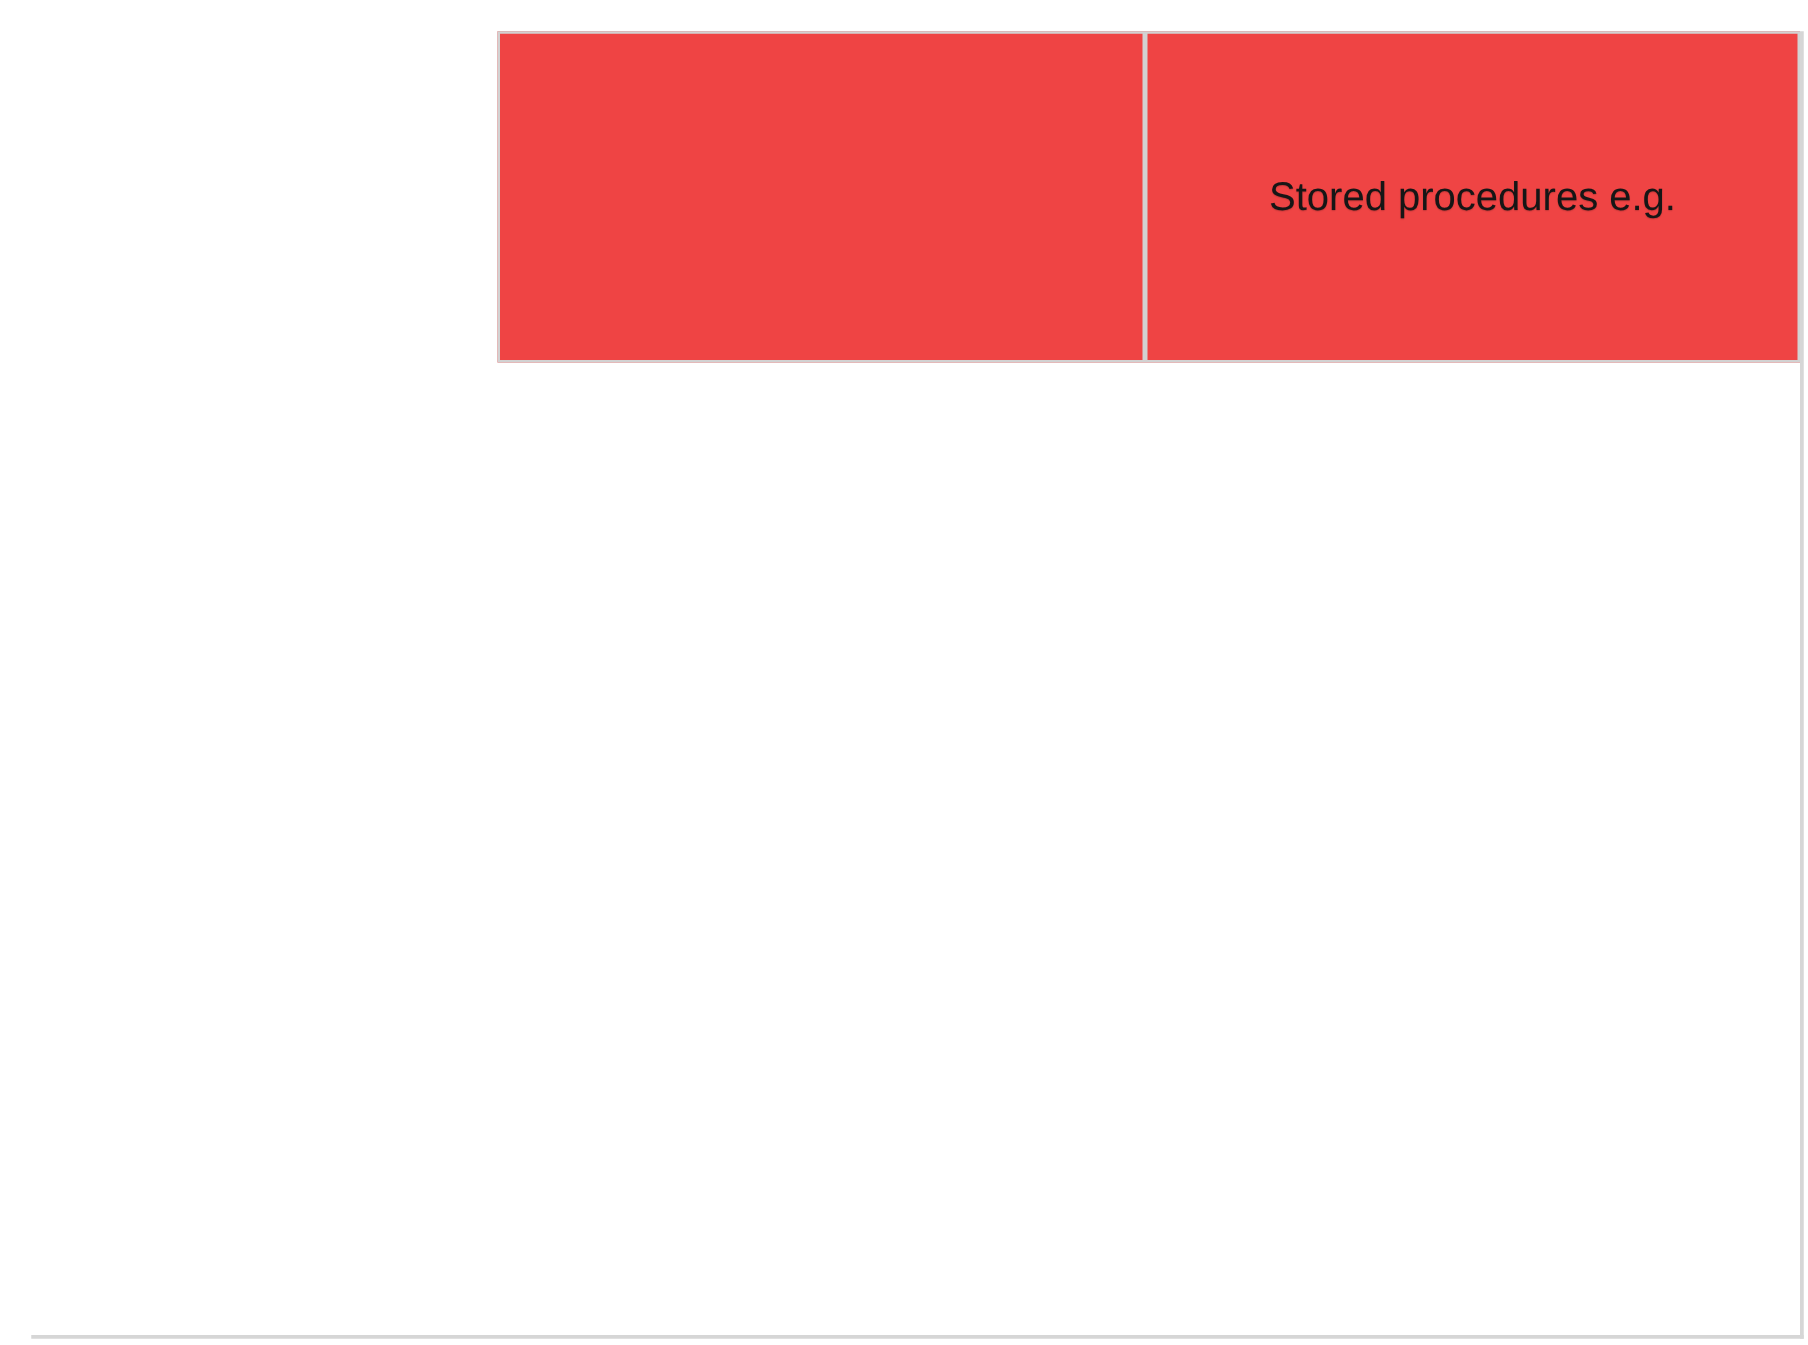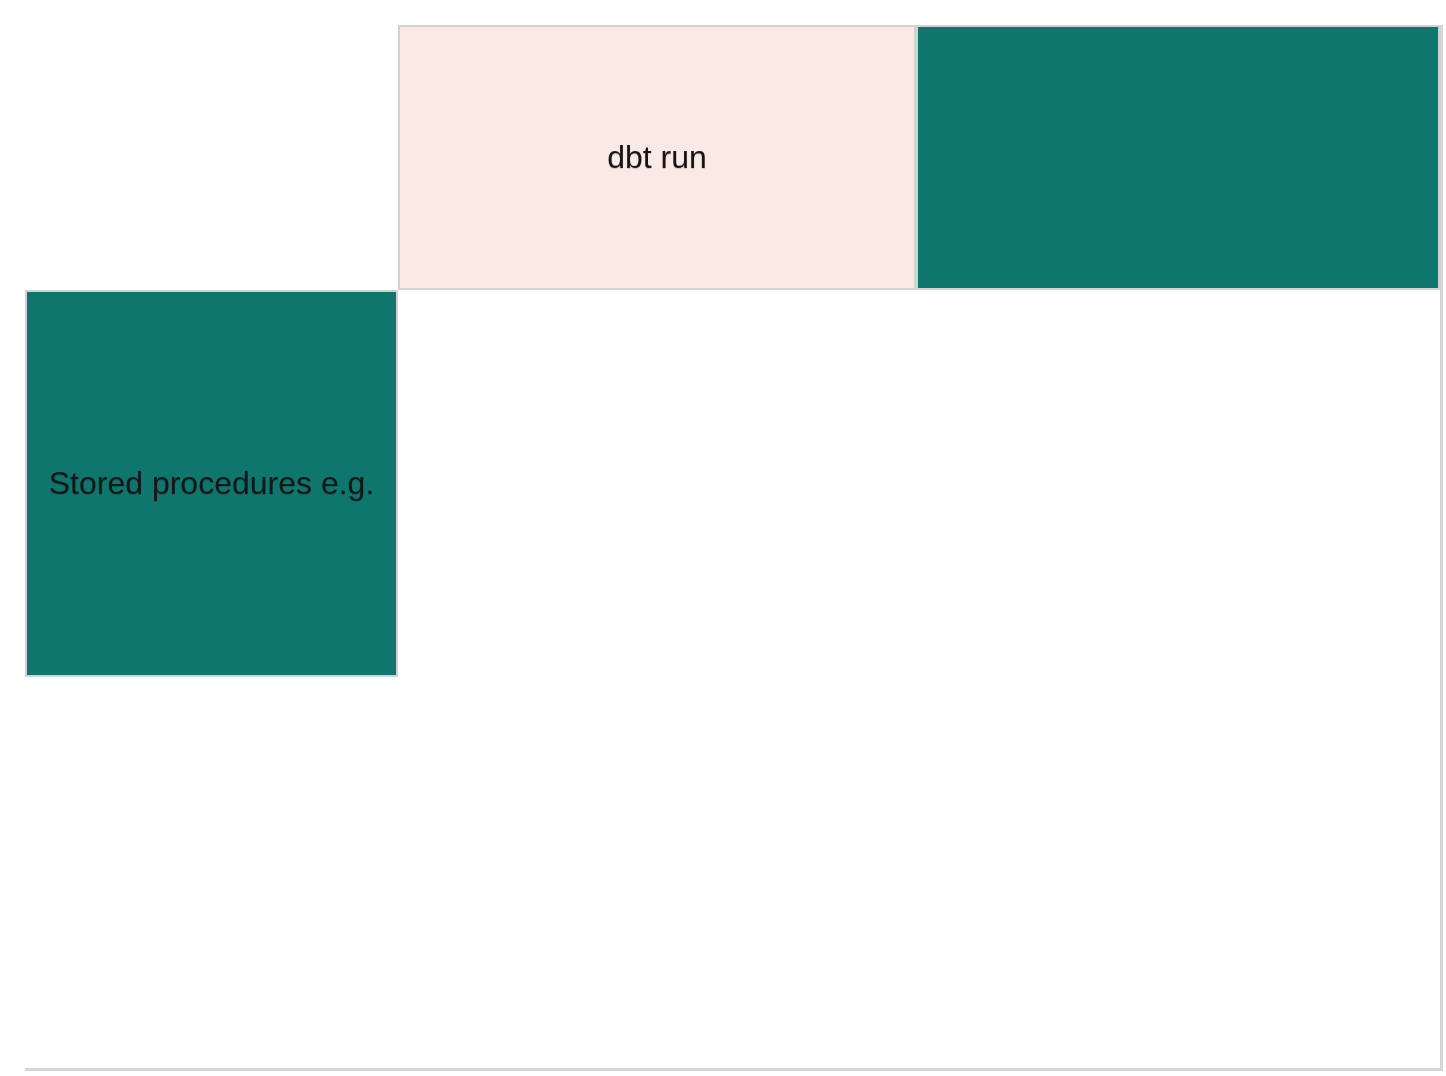--- a/index.html
+++ b/index.html
@@ -38,21 +38,21 @@
   }
   .teal {
     background: #175d78;
     border: 4px solid #0e3948;
     color: #fcfcfc;
     font-size: 46px;
     font-weight: 400;
     text-shadow: 0 2px 2px rgba(0,0,0,0.25);
   }
   .light {
-    background: #0f766e;
+    background: #ef4444;
     border: 2px solid #d2d2d2;
     color: #161616;
     font-size: 32px;
     line-height: 1.45;
     text-shadow: 0 1px 1px rgba(0,0,0,0.18);
   }
   .highlight {
     background: #fbe9e5;
   }
   .wrap-narrow {
@@ -61,23 +61,20 @@
   }
 </style>
 </head>
 <body>
 
 <div class="canvas">
   <div class="matrix">
 
     <div class="cell corner"></div>
 
-    <div class="cell light highlight">
-      <span>dbt run</span>
-    </div>
 
     <div class="cell light">
       <span></span>
     </div>
     <div class="cell light">
       <span class="wrap-narrow">Stored procedures e.g.</span>
     </div>
 
   </div>
 </div>

